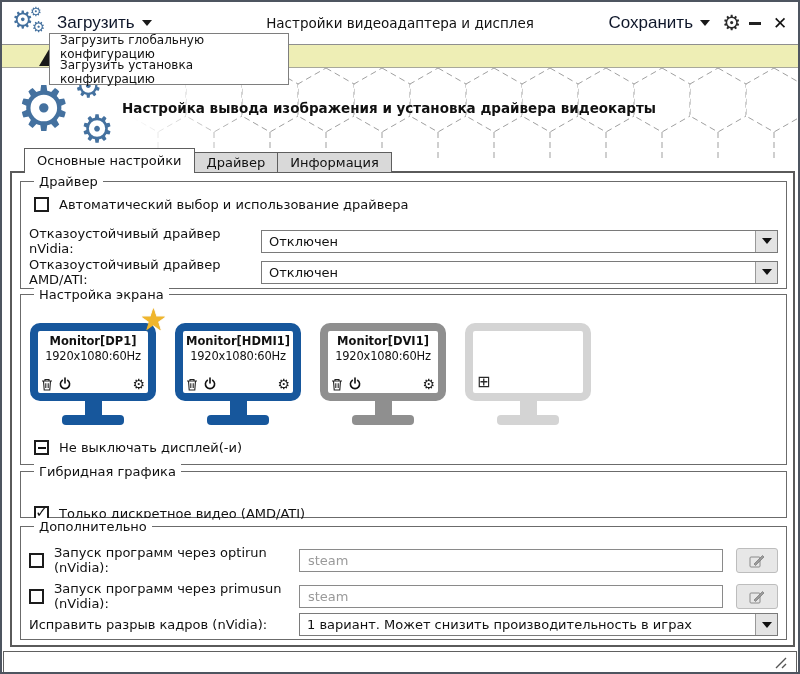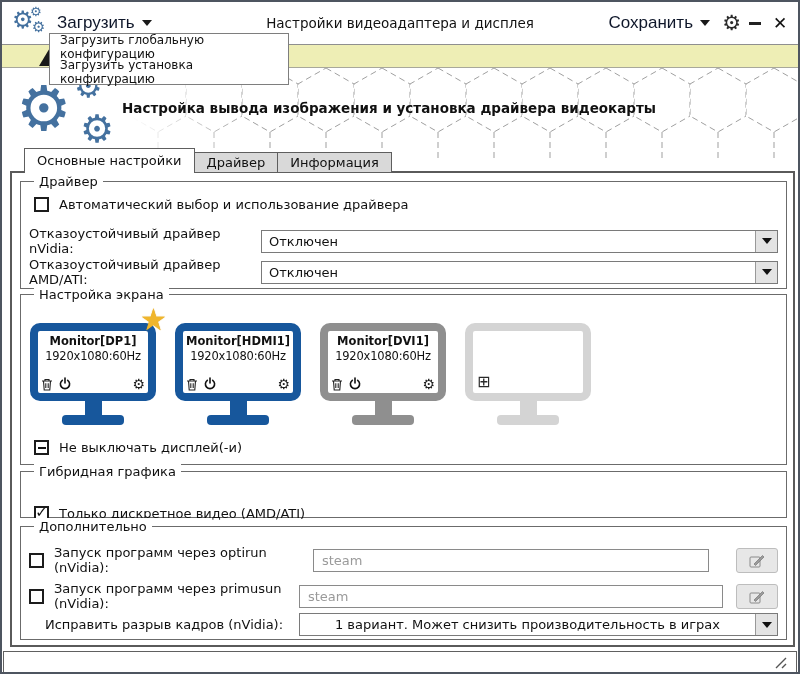--- a/index.html
+++ b/index.html
@@ -266,21 +266,21 @@
       <span class="legend">Гибридная графика</span>
       <div class="cbrow" style="left:13px; top:34px;">
         <span class="cb checked"></span>
         <span>Только дискретное видео (AMD/ATI)</span>
       </div>
     </div>
 
     <div class="group g-extra">
       <span class="legend">Дополнительно</span>
 
-      <div class="form-row" style="top:18px;gap:14px;">
+      <div class="form-row" style="top:18px;">
         <span class="extra-lblwrap">
           <span class="cb"></span>
           <span>Запуск программ через optirun (nVidia):</span>
         </span>
         <input class="txt" type="text" placeholder="steam" style="">
         <span class="editbtn">
           <svg width="17" height="15" viewBox="0 0 17 15">
               <rect x="1" y="4" width="10" height="10" fill="none" stroke="#8a8a8a" rx="1"></rect>
               <path d="M5 11 L13.5 2.5 L15 4 L6.5 12.5 Z" fill="#9a9a9a" stroke="#777" stroke-width="0.7"></path>
             </svg>
@@ -294,21 +294,21 @@
         </span>
         <input class="txt" type="text" placeholder="steam" style="">
         <span class="editbtn">
           <svg width="17" height="15" viewBox="0 0 17 15">
               <rect x="1" y="4" width="10" height="10" fill="none" stroke="#8a8a8a" rx="1"></rect>
               <path d="M5 11 L13.5 2.5 L15 4 L6.5 12.5 Z" fill="#9a9a9a" stroke="#777" stroke-width="0.7"></path>
             </svg>
         </span>
       </div>
 
-      <div class="form-row" style="top:86px;text-align:center;">
+      <div class="form-row" style="top:86px;">
         <span class="form-lbl" style="width:270px;">Исправить разрыв кадров (nVidia):</span>
         <div class="combo">
           <span class="combo-text">1 вариант. Может снизить производительность в играх</span>
           <span class="combo-btn">
               <span class="tri"></span>
             </span>
         </div>
       </div>
     </div>
 

